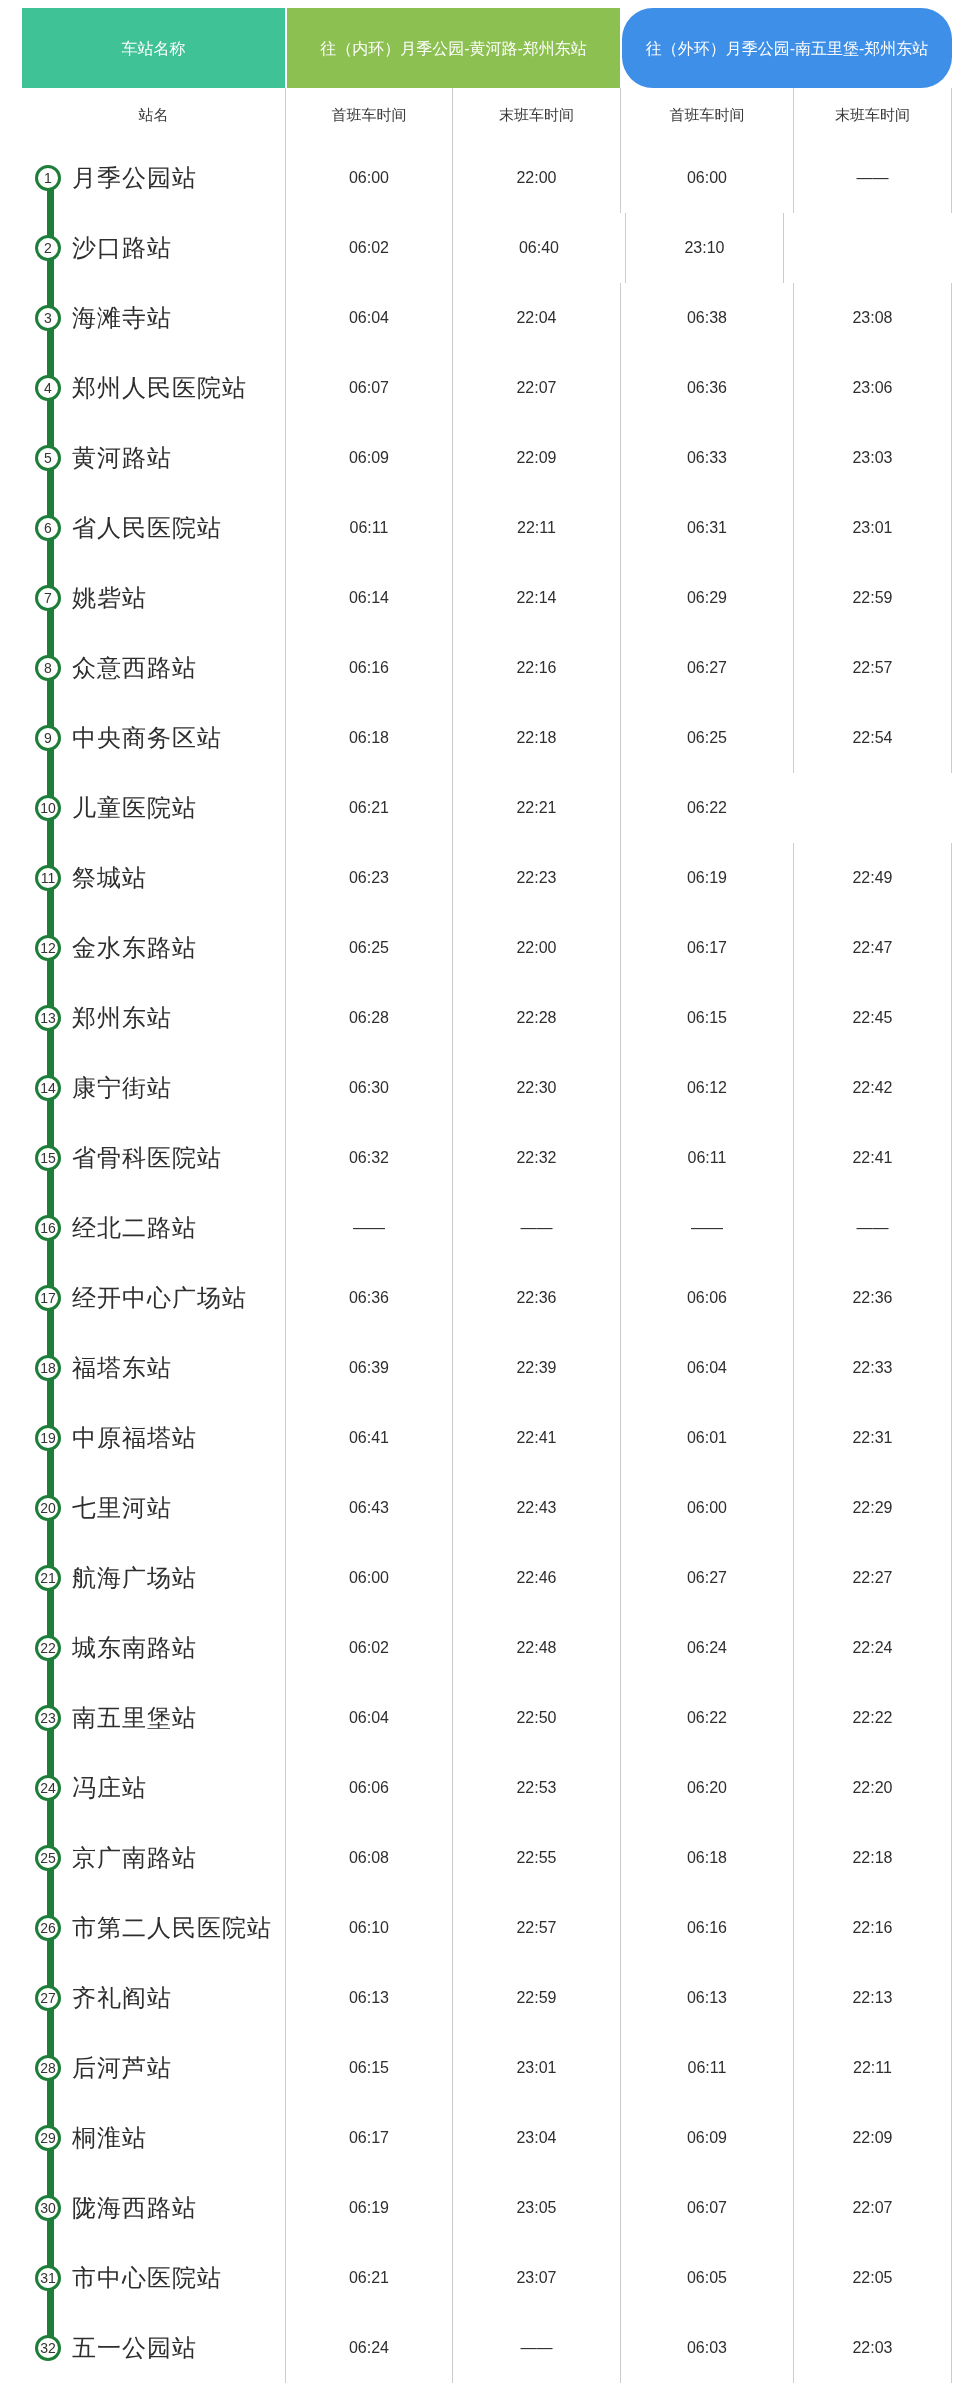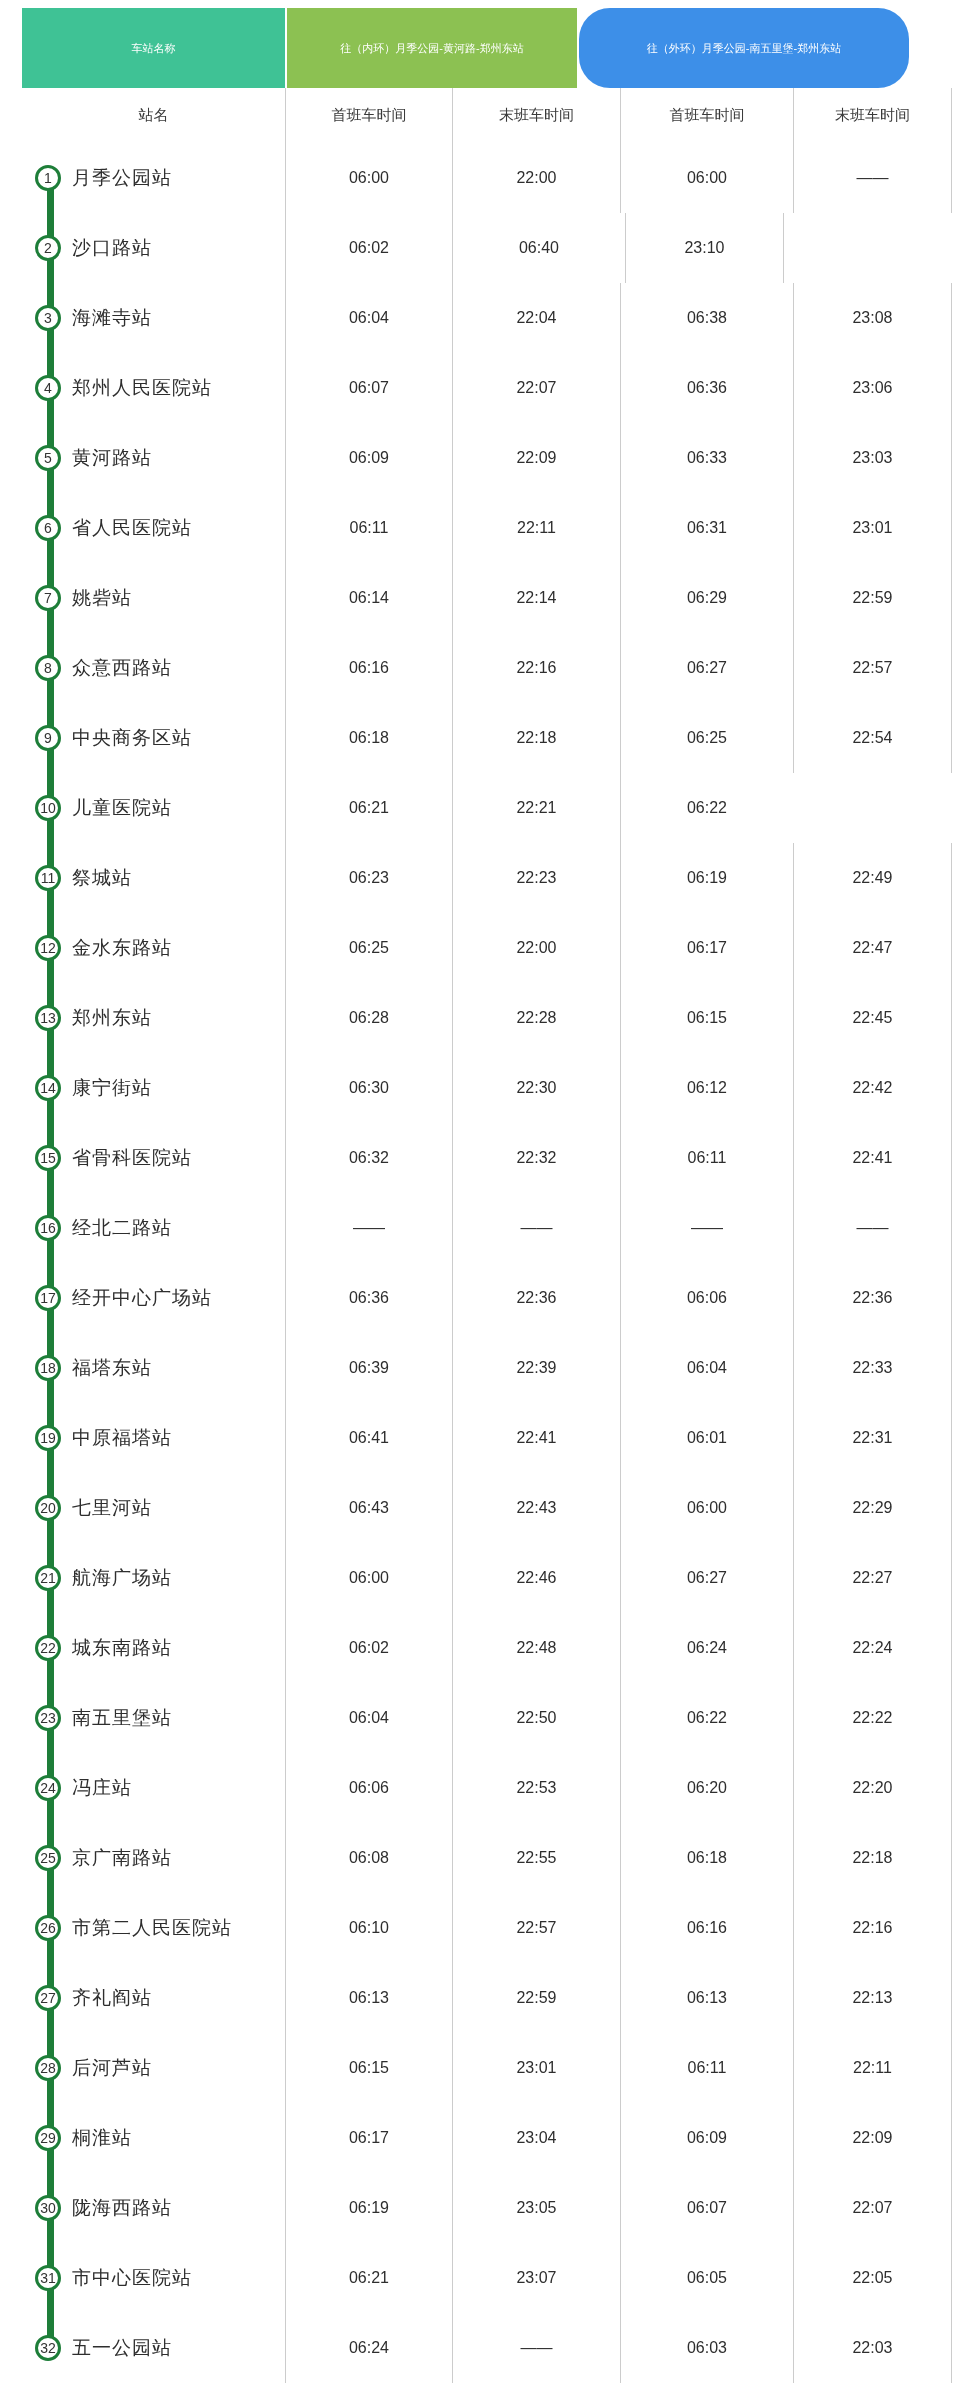--- a/index.html
+++ b/index.html
@@ -8,26 +8,26 @@
     height:2383px;
     position:relative;
     font-family:"Liberation Sans","DejaVu Sans",sans-serif;
     color:#2e2e2e;
   }
   .table { position:absolute; left:22px; top:8px; width:930px; }
 
   
   .head1 { display:flex; height:80px; }
   .h1cell {
-    color:#fff; font-size:11px; line-height:25px; font-weight:400;
+    color:#fff; font-size:16px; line-height:25px; font-weight:400;
     display:flex; align-items:center; justify-content:center;
     text-align:center; padding:0 12px;
   }
   .h1cell.teal  { width:263px; background:var(--teal,#3fc295);  margin-right:2px; }
-  .h1cell.olive { width:290px; background:var(--olive,#8cc152); margin-right:2px;text-align:right; }
+  .h1cell.olive { width:333px; background:var(--olive,#8cc152); margin-right:2px; }
   .h1cell.blue  { width:330px; background:var(--blue,#3d8fe8);border-radius:31px; }
 
   
   .head2 { display:flex; height:55px;font-family:Liberation Serif, serif; }
   .head2 .cell { font-size:15px; color:#3a3a3a; }
 
   
   .cell { display:flex; align-items:center; justify-content:center; }
   .c0 { width:263px; }
   .c1 { width:167px; border-left:1px solid #cccccc; }
@@ -47,21 +47,21 @@
   .row .c0 { justify-content:flex-start; }
   .badge {
     flex:none; width:26px; height:26px;
     margin-left:13px; margin-right:11px;
     border:3px solid var(--green,#1e7e39); border-radius:50%;
     background:#ffffff;
     display:flex; align-items:center; justify-content:center;
     font-size:14px; color:#333333;
     position:relative; z-index:1;
   }
-  .sname { font-size:19px; color:#2e2e2e; letter-spacing:1px; white-space:nowrap; }
+  .sname { font-size:24px; color:#2e2e2e; letter-spacing:1px; white-space:nowrap; }
   .time  { font-size:16px; color:#2e2e2e; }
 </style>
 </head>
 <body>
 
 <div class="table">
 
   <div class="head1">
     <div class="h1cell teal">车站名称</div>
     <div class="h1cell olive">往（内环）月季公园-黄河路-郑州东站</div>

